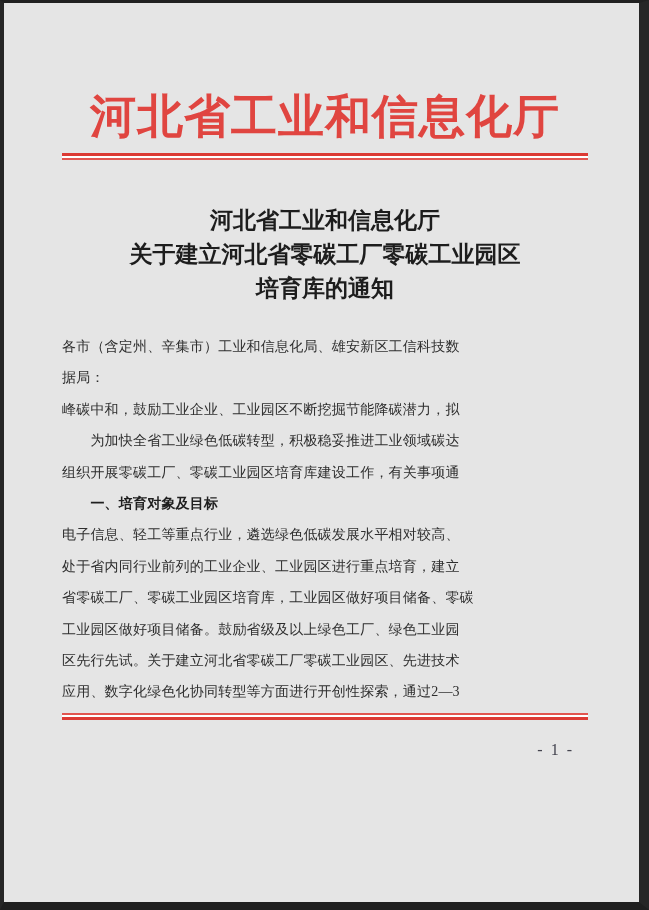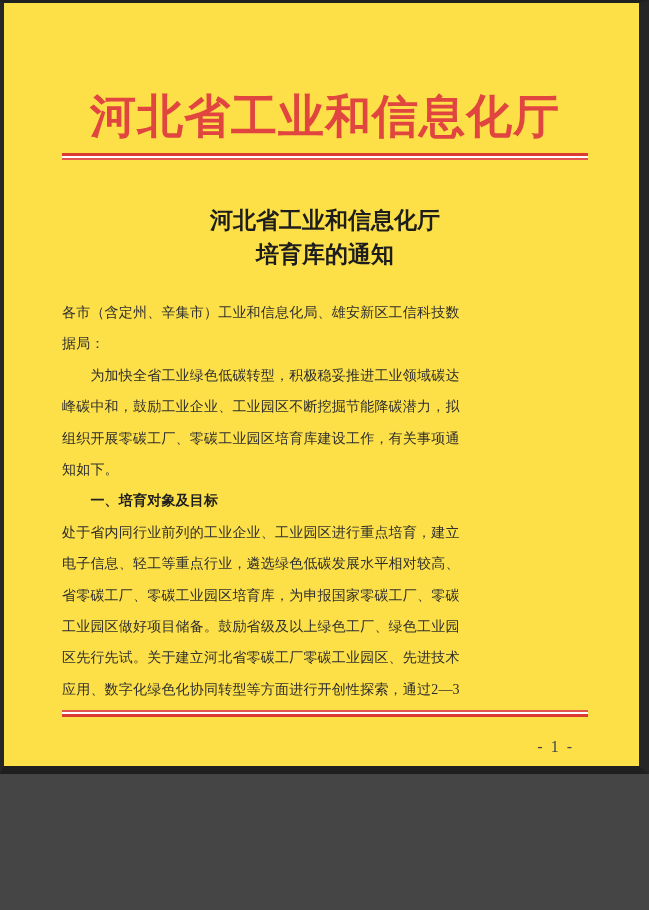--- a/index.html
+++ b/index.html
@@ -1,18 +1,18 @@
 <!DOCTYPE html>
 <html><head>
 <meta charset="utf-8">
 <style>
   html,body{margin:0;padding:0;background:#454545;font-family:"Liberation Serif","DejaVu Serif",serif;}
   .scan-frame{
-    position:relative;width:649px;height:774px;box-sizing:border-box;
-    background:#fde047;overflow:hidden;
+    position:relative;width:649px;height:910px;box-sizing:border-box;
+    background:#e5e5e5;overflow:hidden;
     border-left:4px solid #262626;border-top:3px solid #202020;
     border-right:10px solid #262626;border-bottom:8px solid #1f1f1f;
   }
   .page{box-sizing:border-box;width:100%;height:100%;padding:0 51px 0 58px;}
   .masthead{
     margin-top:89px;text-align:center;color:#e04540;font-weight:bold;
     font-size:46px;line-height:50px;letter-spacing:1px;white-space:nowrap;
     font-family:"Liberation Serif","DejaVu Serif",serif;
   }
   .masthead-rule{
@@ -43,34 +43,34 @@
 
 <div class="scan-frame">
   <div class="page">
 
     <div class="masthead">河北省工业和信息化厅</div>
 
     <div class="masthead-rule"></div>
 
     <div class="doc-title">
       <div class="t-line">河北省工业和信息化厅</div>
+      <div class="t-line">关于建立河北省零碳工厂零碳工业园区</div>
       <div class="t-line">培育库的通知</div>
     </div>
 
     <div class="body-text">
         <div class="line">各市（含定州、辛集市）工业和信息化局、雄安新区工信科技数</div>
         <div class="line">据局：</div>
+        <div class="line">峰碳中和，鼓励工业企业、工业园区不断挖掘节能降碳潜力，拟</div>
         <div class="line">　　为加快全省工业绿色低碳转型，积极稳妥推进工业领域碳达</div>
-        <div class="line">峰碳中和，鼓励工业企业、工业园区不断挖掘节能降碳潜力，拟</div>
         <div class="line">组织开展零碳工厂、零碳工业园区培育库建设工作，有关事项通</div>
-        <div class="line">知如下。</div>
         <div class="line heading">　　一、培育对象及目标</div>
+        <div class="line">电子信息、轻工等重点行业，遴选绿色低碳发展水平相对较高、</div>
         <div class="line">处于省内同行业前列的工业企业、工业园区进行重点培育，建立</div>
-        <div class="line">电子信息、轻工等重点行业，遴选绿色低碳发展水平相对较高、</div>
-        <div class="line">省零碳工厂、零碳工业园区培育库，为申报国家零碳工厂、零碳</div>
+        <div class="line">省零碳工厂、零碳工业园区培育库，工业园区做好项目储备、零碳</div>
         <div class="line">工业园区做好项目储备。鼓励省级及以上绿色工厂、绿色工业园</div>
         <div class="line">区先行先试。关于建立河北省零碳工厂零碳工业园区、先进技术</div>
         <div class="line">应用、数字化绿色化协同转型等方面进行开创性探索，通过2—3</div>
       </div>
 
     <div class="footer-rule"></div>
 
     <div class="page-number">- 1 -</div>
 
   </div>

